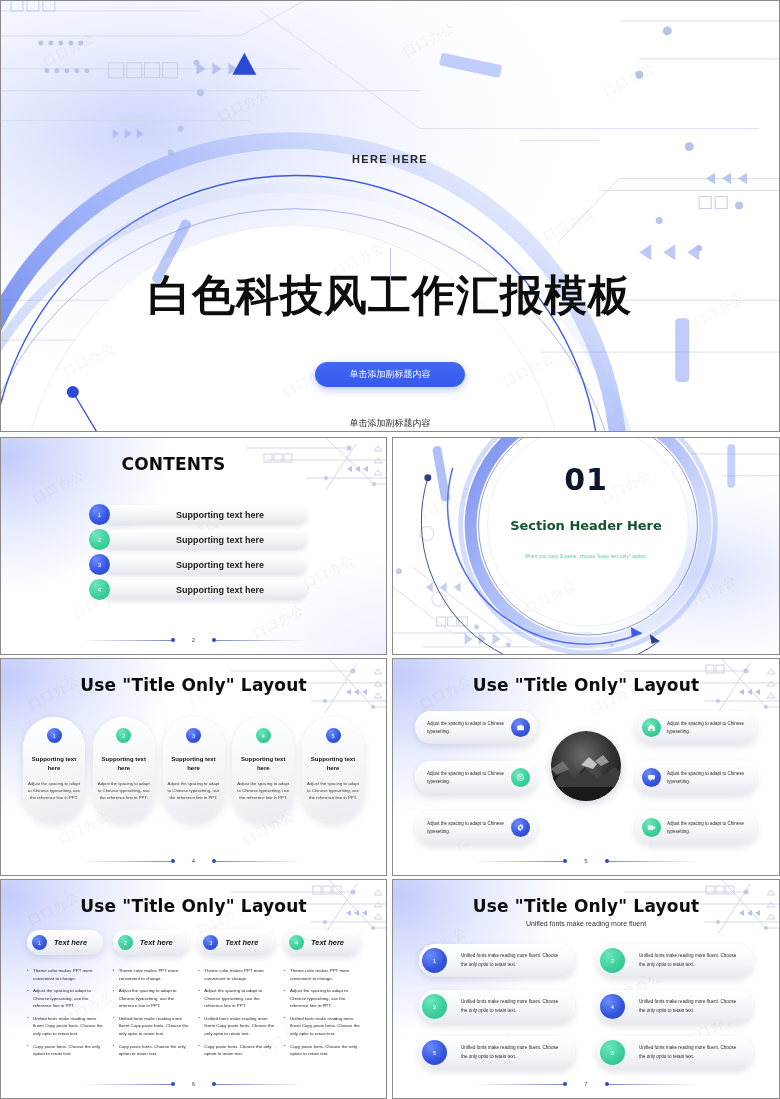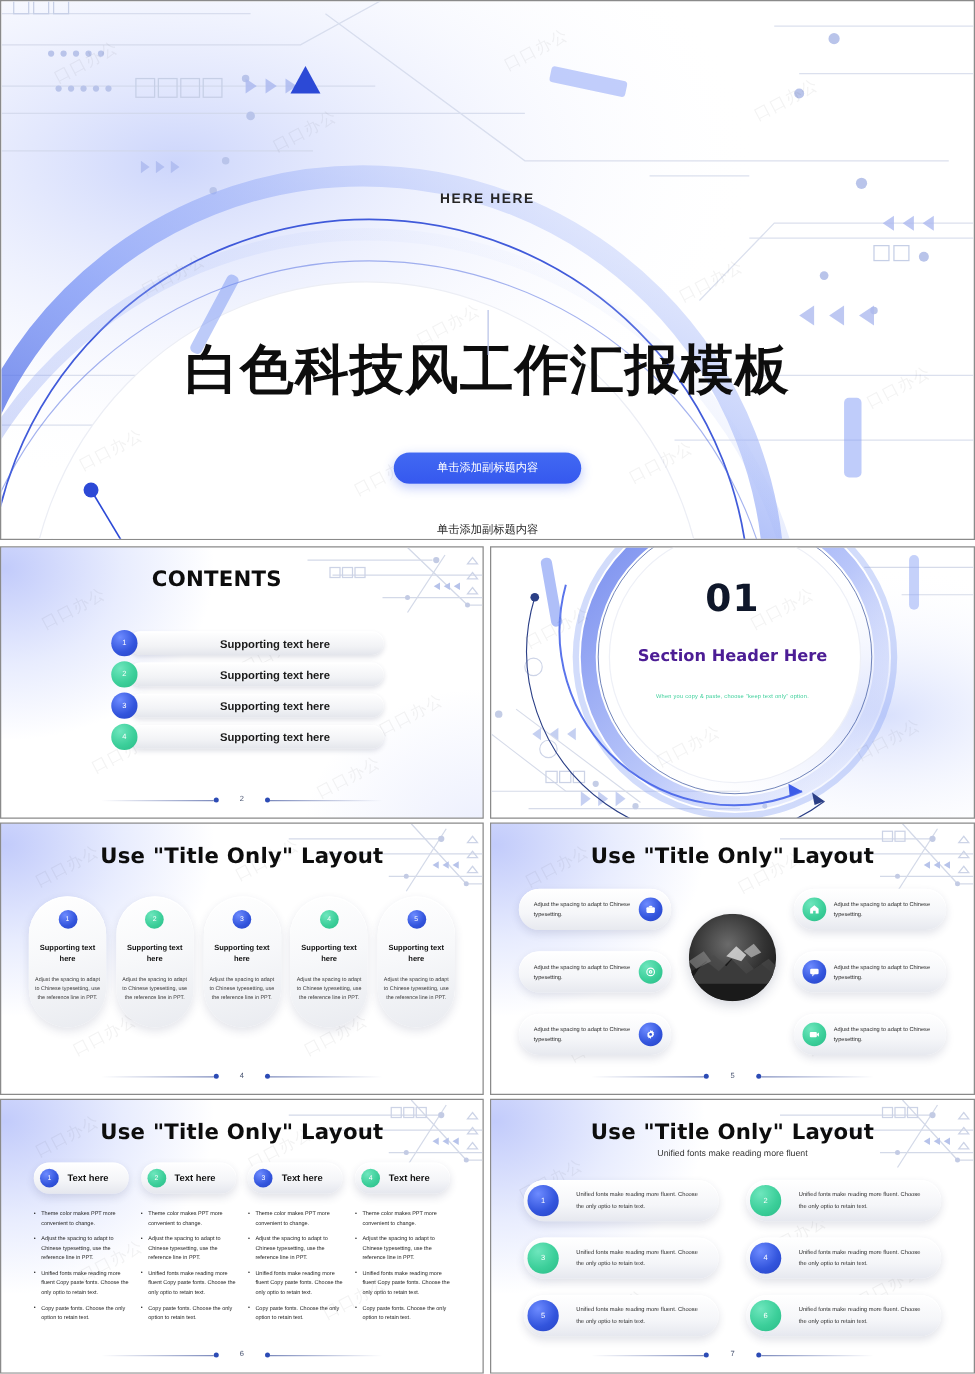--- a/index.html
+++ b/index.html
@@ -116,21 +116,21 @@
     font-size:9px; font-weight:700; color:#1a1a1a;
   }
   .sec-txt {
     position:absolute; left:50%; transform:translateX(-50%); text-align:center; width:260px;
   }
   .sec-num {
     top:24px; font-size: 30px; font-weight: 800; color:#0f172a; letter-spacing:1px;
     font-family:"DejaVu Sans","Liberation Sans",sans-serif;
   }
   .sec-head {
-    top:80px; font-size: 13px; font-weight: 800; color:#4c1d95; line-height:1.25;
+    top:80px; font-size: 13px; font-weight: 800; color:#14532d; line-height:1.25;
     font-family:"DejaVu Sans","Liberation Sans",sans-serif;
   }
   .sec-note {
     top:116px; font-size: 4.5px; color:#3ccf9a; letter-spacing:.2px;
   }
 
   
   .caps-row { position:absolute; left:22px; right:22px; top:58px; display:flex; justify-content:space-between; }
   .capsule {
     width: 62px; height: 105px; border-radius: 31px;
@@ -172,21 +172,21 @@
   .col4 { position:absolute; left:26px; right:26px; top:50px; display:flex; justify-content:space-between; }
   .col { width: 76px; }
   .col-pill {
     height:25px; border-radius:13px; position:relative;
     background: linear-gradient(180deg,#ffffff 0%,#f4f5f8 58%,#e5e7ee 100%);
     box-shadow: 0 3px 7px rgba(40,50,90,.14), inset 0 1px 0 #fff;
     display:flex; align-items:center;
   }
   .col-dot { position:absolute; left:5px; top:5px; width:15px; height:15px; border-radius:50%;
              color:#fff; font-size:5.5px; display:flex; align-items:center; justify-content:center; }
-  .col-lab { margin-left:27px; font-size:7.5px; font-weight:700; color:#111; }
+  .col-lab { margin-left:27px; font-size:7.5px; font-weight:700; color:#111;font-style:italic; }
   .col-list { margin-top:12px; }
   .col-li { position:relative; padding-left:6px; font-size:4.4px; color:#272727; line-height:1.72; margin-bottom:5px; }
   .col-li::before { content:"•"; position:absolute; left:0; top:-0.5px; color:#272727; font-size:4.4px; }
 
   
   .grid6 { position:absolute; left:26px; right:26px; top:64px;
            display:grid; grid-template-columns:1fr 1fr; gap:13px 22px; }
   .w-pill {
     position:relative; height:33px; border-radius:17px; padding-left:42px; padding-right:14px;
     background: linear-gradient(180deg,#ffffff 0%,#f5f6f9 60%,#e6e8ef 100%);

